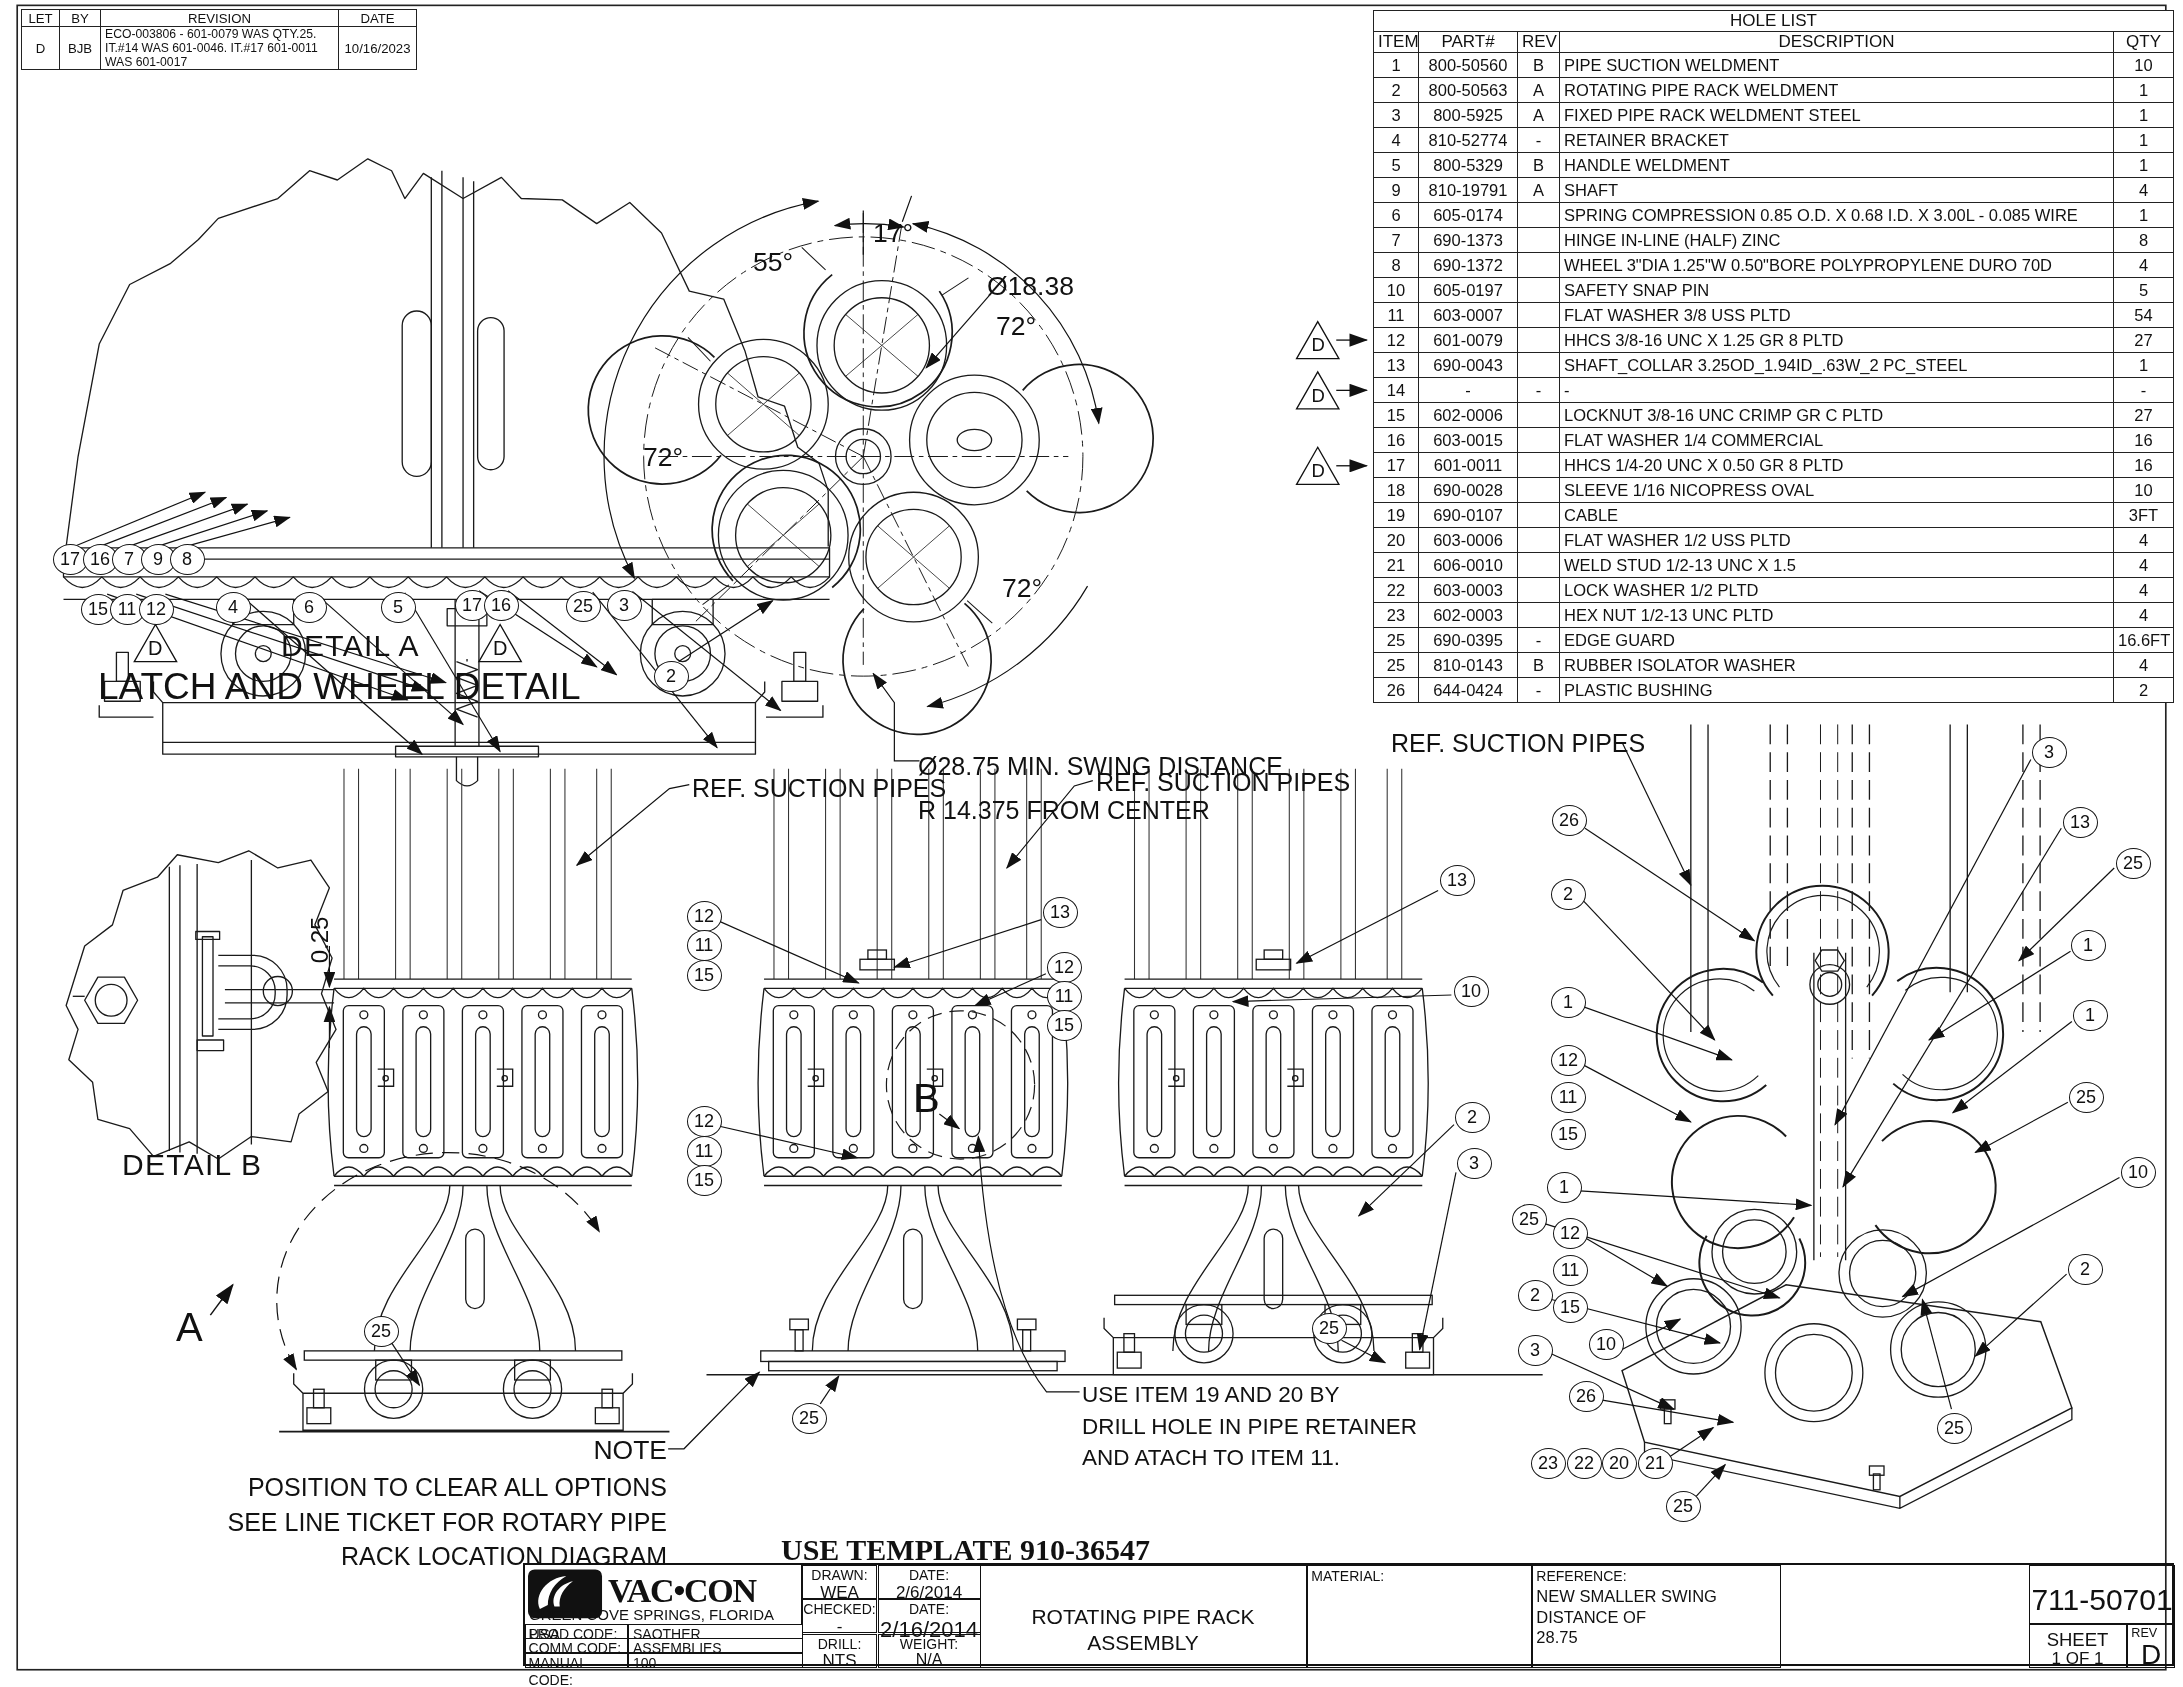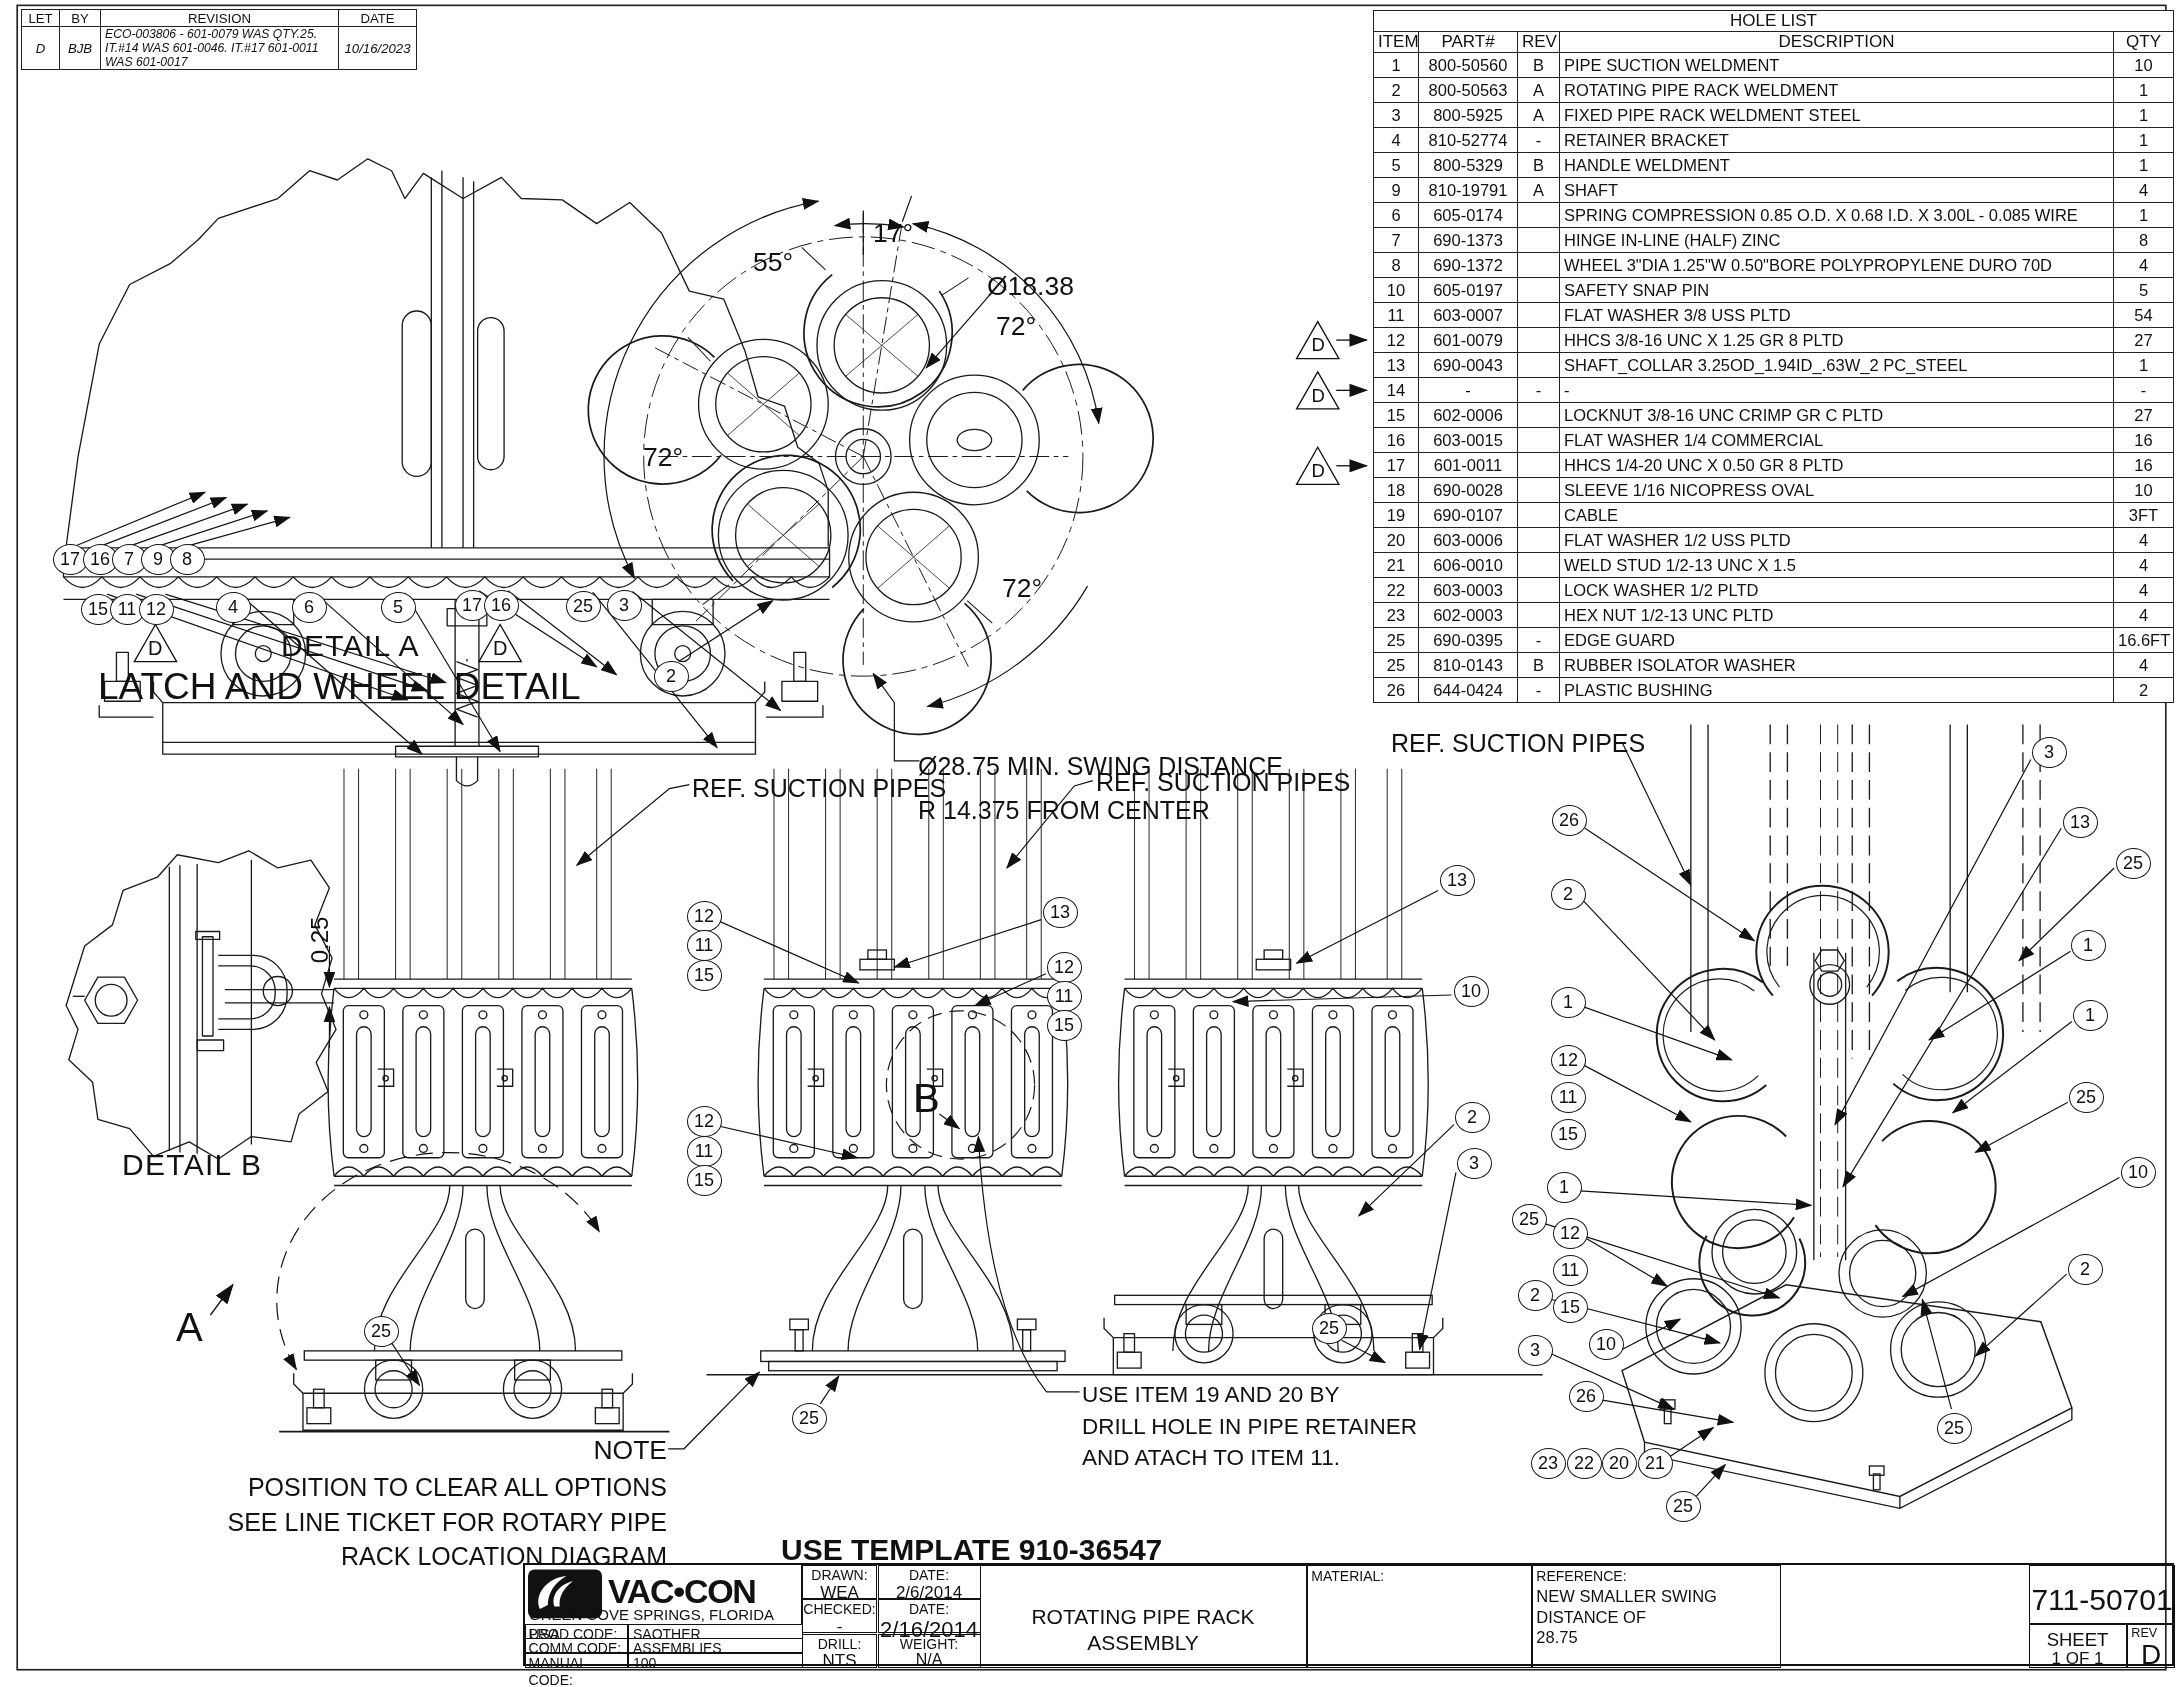--- a/index.html
+++ b/index.html
@@ -18,26 +18,26 @@
         overflow:hidden;padding:0 4px;font-weight:normal;}
   
   #plist{left:1373px;top:10px;width:801px;font-size:16.5px;}
   #plist .tl td{height:18.5px;text-align:center;font-size:17px;}
   #plist .hd td{height:20px;text-align:center;font-size:17px;}
   #plist tr.r td{height:24px;}
   #plist td.c{text-align:center;}
   
   #rev{left:21px;top:9.3px;width:396px;font-size:13.2px;}
   #rev .hd td{height:16px;text-align:center;}
-  #rev .dr td{height:33px;text-align:center;font-style:italic;}
+  #rev .dr td{height:33px;text-align:center;}
   #rev td.rv{font-size:12.2px;text-align:left;line-height:1.15;}
   
   .tbcell{position:absolute;border:1.3px solid #111;box-sizing:border-box;}
   .lbl{font-size:14px;}
-  .big{font-weight:bold;}
+  .big{font-weight:bold;font-family:Liberation Serif, serif;}
 </style>
 </head>
 <body>
 
 <div id="sheet">
 
 <svg width="2183" height="1687" viewBox="0 0 3300 2550">
   <defs>
     <marker id="ah" markerWidth="14" markerHeight="10" refX="13" refY="5" orient="auto-start-reverse">
       <path d="M0,0 L14,5 L0,10 Z" fill="#111"></path>

